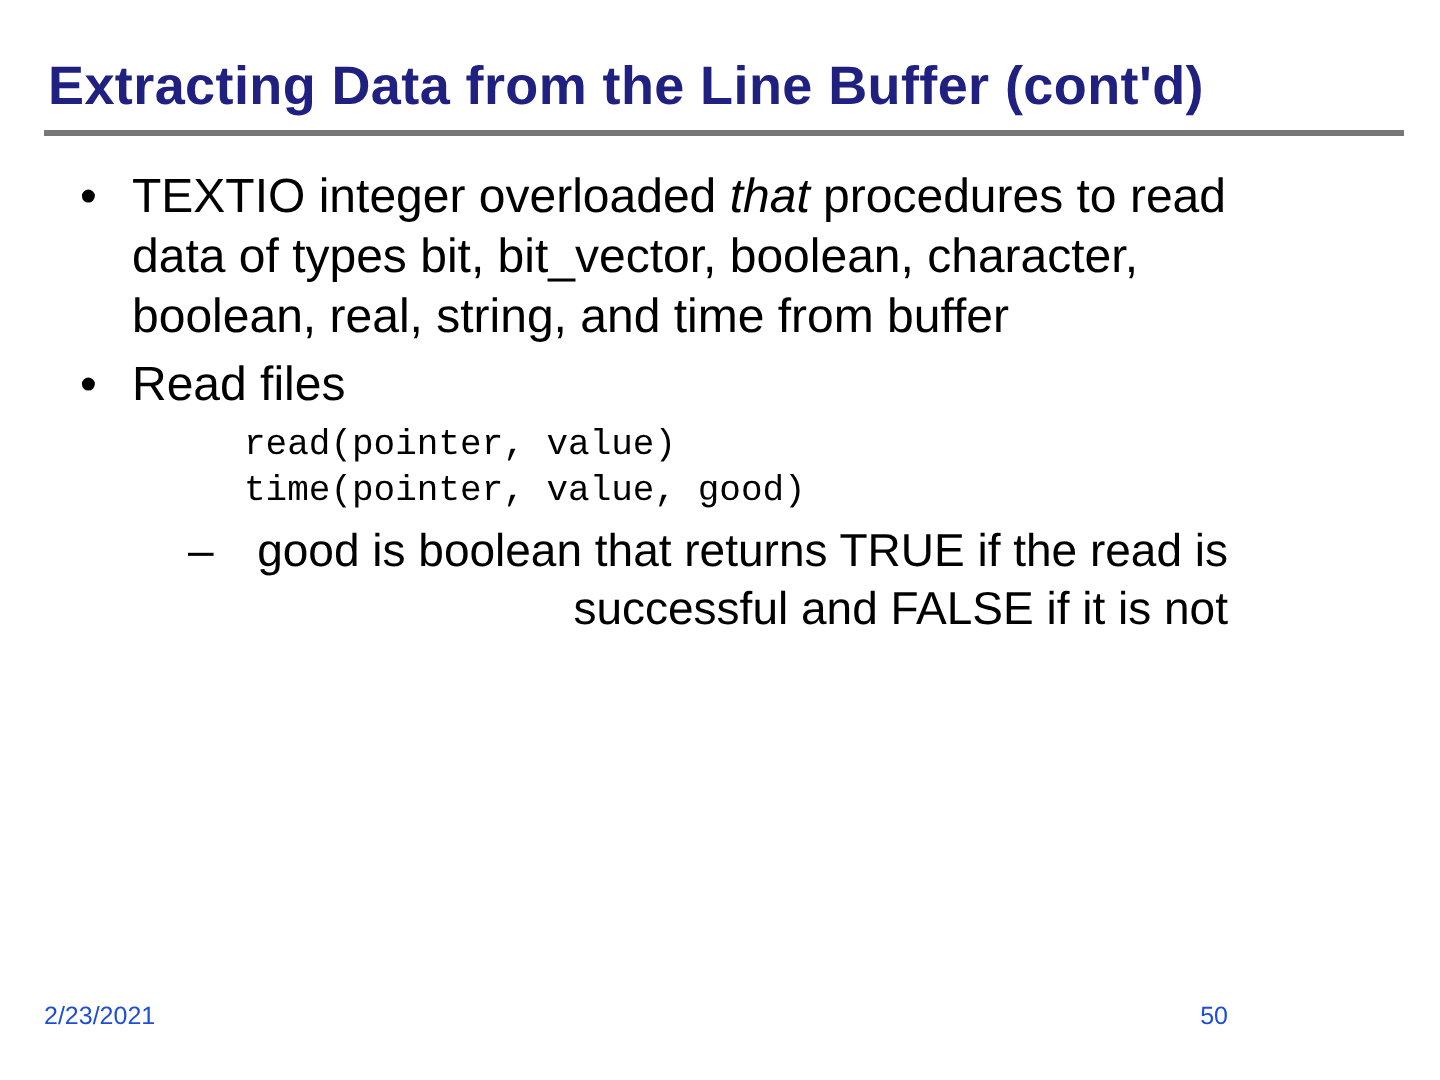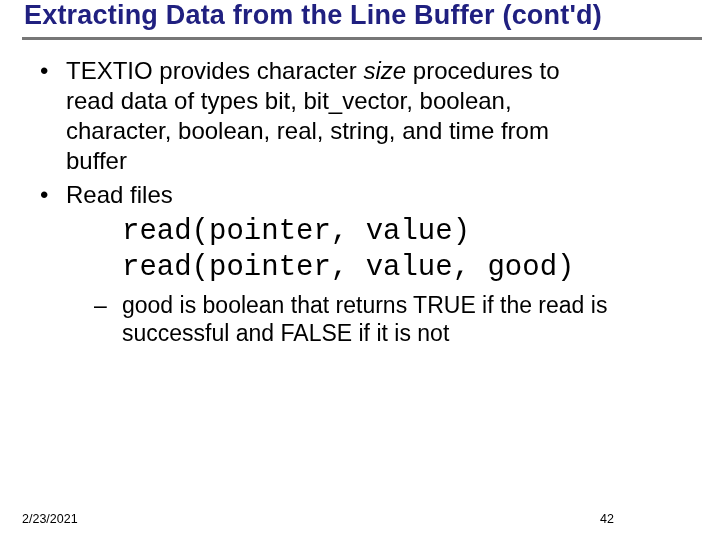--- a/index.html
+++ b/index.html
@@ -10,21 +10,21 @@
     font-family: Arial, Helvetica, sans-serif;
     background: #fff;
     position: relative;
     box-sizing: border-box;
   }
   .slide {
     width: 636px;
     height: 540px;
     position: relative;
     box-sizing: border-box;
-    padding: 0 22px 0 22px;
+    padding: 28px 22px 0 22px;
   }
   .title {
     color: #202080;
     font-size: 27px;
     font-weight: bold;
     margin: 0 0 6px 2px;
     letter-spacing: 0.2px;
   }
   .rule {
     border: none;
@@ -50,78 +50,79 @@
   ul.level1 > li::before {
     content: "•";
     position: absolute;
     left: 0;
     top: 0;
     font-size: 24px;
     line-height: 1.25;
   }
   .codeblock {
     font-family: "Courier New", Courier, monospace;
-    font-size: 29px;
+    font-size: 18px;
     margin: 4px 0 4px 56px;
     line-height: 1.25;
   }
   ul.level2 {
     list-style: none;
     padding: 0;
     margin: 0 0 0 28px;
     font-size: 23px;
+    text-align: right;
   }
   ul.level2 > li {
     position: relative;
     padding-left: 28px;
     margin-bottom: 2px;
     line-height: 1.25;
   }
   ul.level2 > li::before {
     content: "–";
     position: absolute;
     left: 0;
     top: 0;
   }
   .italic { font-style: italic; }
   .footer {
     position: absolute;
-    bottom: 14px;
+    bottom: 25px;
     left: 22px;
     right: 22px;
     font-size: 12.5px;
-    color: #000000;
+    color: #1d4ed8;
     display: flex;
     justify-content: space-between;
   }
 </style>
 </head>
 <body>
 
 <div class="slide">
 
   <div class="title">Extracting Data from the Line Buffer (cont'd)</div>
   <hr class="rule">
 
   <div class="content">
     <ul class="level1">
       <li>
-        <span>TEXTIO provides character </span><span class="italic">size</span><span> procedures to read data of types bit, bit_vector, boolean, character, boolean, real, string, and time from buffer</span>
+        <span>TEXTIO integer overloaded </span><span class="italic">that</span><span> procedures to read data of types bit, bit_vector, boolean, character, boolean, real, string, and time from buffer</span>
       </li>
       <li>
         <span>Read files</span>
         <div class="codeblock">
           <div>read(pointer, value)</div>
-          <div>read(pointer, value, good)</div>
+          <div>time(pointer, value, good)</div>
         </div>
         <ul class="level2">
           <li>good is boolean that returns TRUE if the read is successful and FALSE if it is not</li>
         </ul>
       </li>
     </ul>
   </div>
 
   <div class="footer">
     <span>2/23/2021</span>
-    <span>42</span>
+    <span>50</span>
   </div>
 
 </div>
 
 </body></html>

